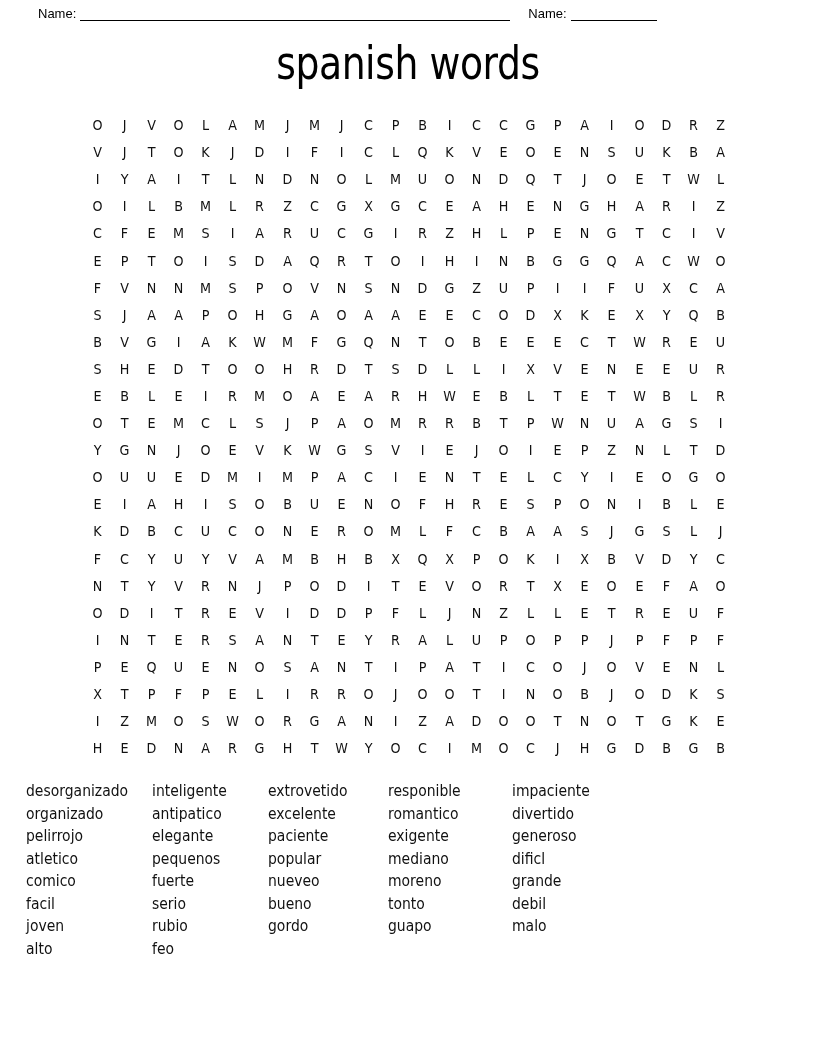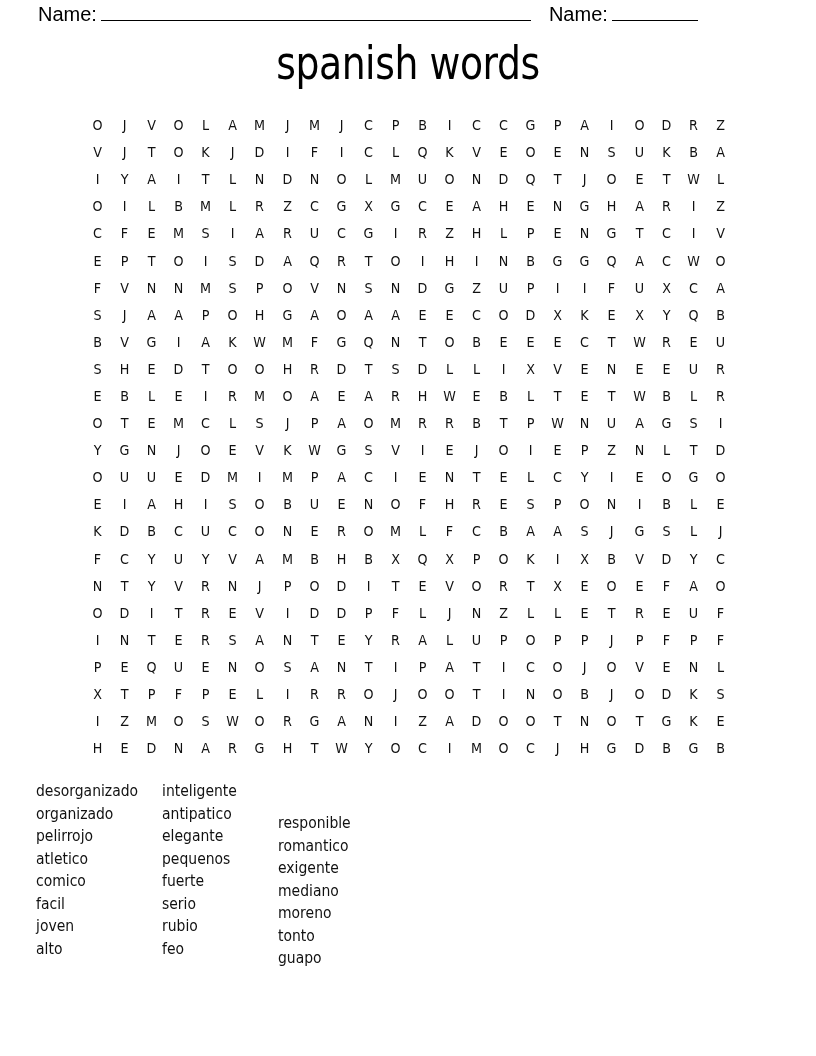--- a/index.html
+++ b/index.html
@@ -24,21 +24,21 @@
     left: 0px;
     width: 816px;
     height: 28px;
     display: flex;
     align-items: center;
     padding: 0 38px 0 38px;
     box-sizing: border-box;
   }
   .field-label {
     font-family: "Liberation Sans", sans-serif;
-    font-size: 20px;
+    font-size: 13px;
     line-height: 18px;
     color: #000;
     white-space: nowrap;
   }
   .field-rule {
     display: inline-block;
     border-bottom: 1.5px solid #000;
     height: 13px;
     margin-left: 4px;
   }
@@ -85,31 +85,31 @@
     transform: scaleX(0.88);
   }
 
   
   .word-list {
     position: absolute;
     top: 780px;
     left: 0px;
     width: 816px;
     display: flex;
-    padding-left: 36px;
+    padding-left: 26px;
     box-sizing: border-box;
   }
   .word-col {
     display: flex;
     flex-direction: column;
   }
   .word-col-0 { width: 126px; }
-  .word-col-1 { width: 116px; }
+  .word-col-1 { width: 116px; justify-content: flex-end; }
   .word-col-2 { width: 120px; }
-  .word-col-3 { width: 124px; margin-top: 32px; }
+  .word-col-3 { width: 124px; }
   .word-col-4 { width: 118px; }
   .word-col-5 { width: 120px; }
   .word-item {
     font-family: "DejaVu Sans", sans-serif;
     font-size: 15px;
     line-height: 22.5px;
     height: 22.5px;
     color: #111;
     white-space: nowrap;
     transform: scaleX(0.93);
@@ -770,22 +770,40 @@
     <div class="word-col word-col-1">
       <div class="word-item">inteligente</div>
       <div class="word-item">antipatico</div>
       <div class="word-item">elegante</div>
       <div class="word-item">pequenos</div>
       <div class="word-item">fuerte</div>
       <div class="word-item">serio</div>
       <div class="word-item">rubio</div>
       <div class="word-item">feo</div>
     </div>
+    <div class="word-col word-col-2">
+      <div class="word-item">extrovetido</div>
+      <div class="word-item">excelente</div>
+      <div class="word-item">paciente</div>
+      <div class="word-item">popular</div>
+      <div class="word-item">nueveo</div>
+      <div class="word-item">bueno</div>
+      <div class="word-item">gordo</div>
+    </div>
     <div class="word-col word-col-3">
       <div class="word-item">responible</div>
       <div class="word-item">romantico</div>
       <div class="word-item">exigente</div>
       <div class="word-item">mediano</div>
       <div class="word-item">moreno</div>
       <div class="word-item">tonto</div>
       <div class="word-item">guapo</div>
     </div>
+    <div class="word-col word-col-4">
+      <div class="word-item">impaciente</div>
+      <div class="word-item">divertido</div>
+      <div class="word-item">generoso</div>
+      <div class="word-item">dificl</div>
+      <div class="word-item">grande</div>
+      <div class="word-item">debil</div>
+      <div class="word-item">malo</div>
+    </div>
   </div>
 
 </body></html>

